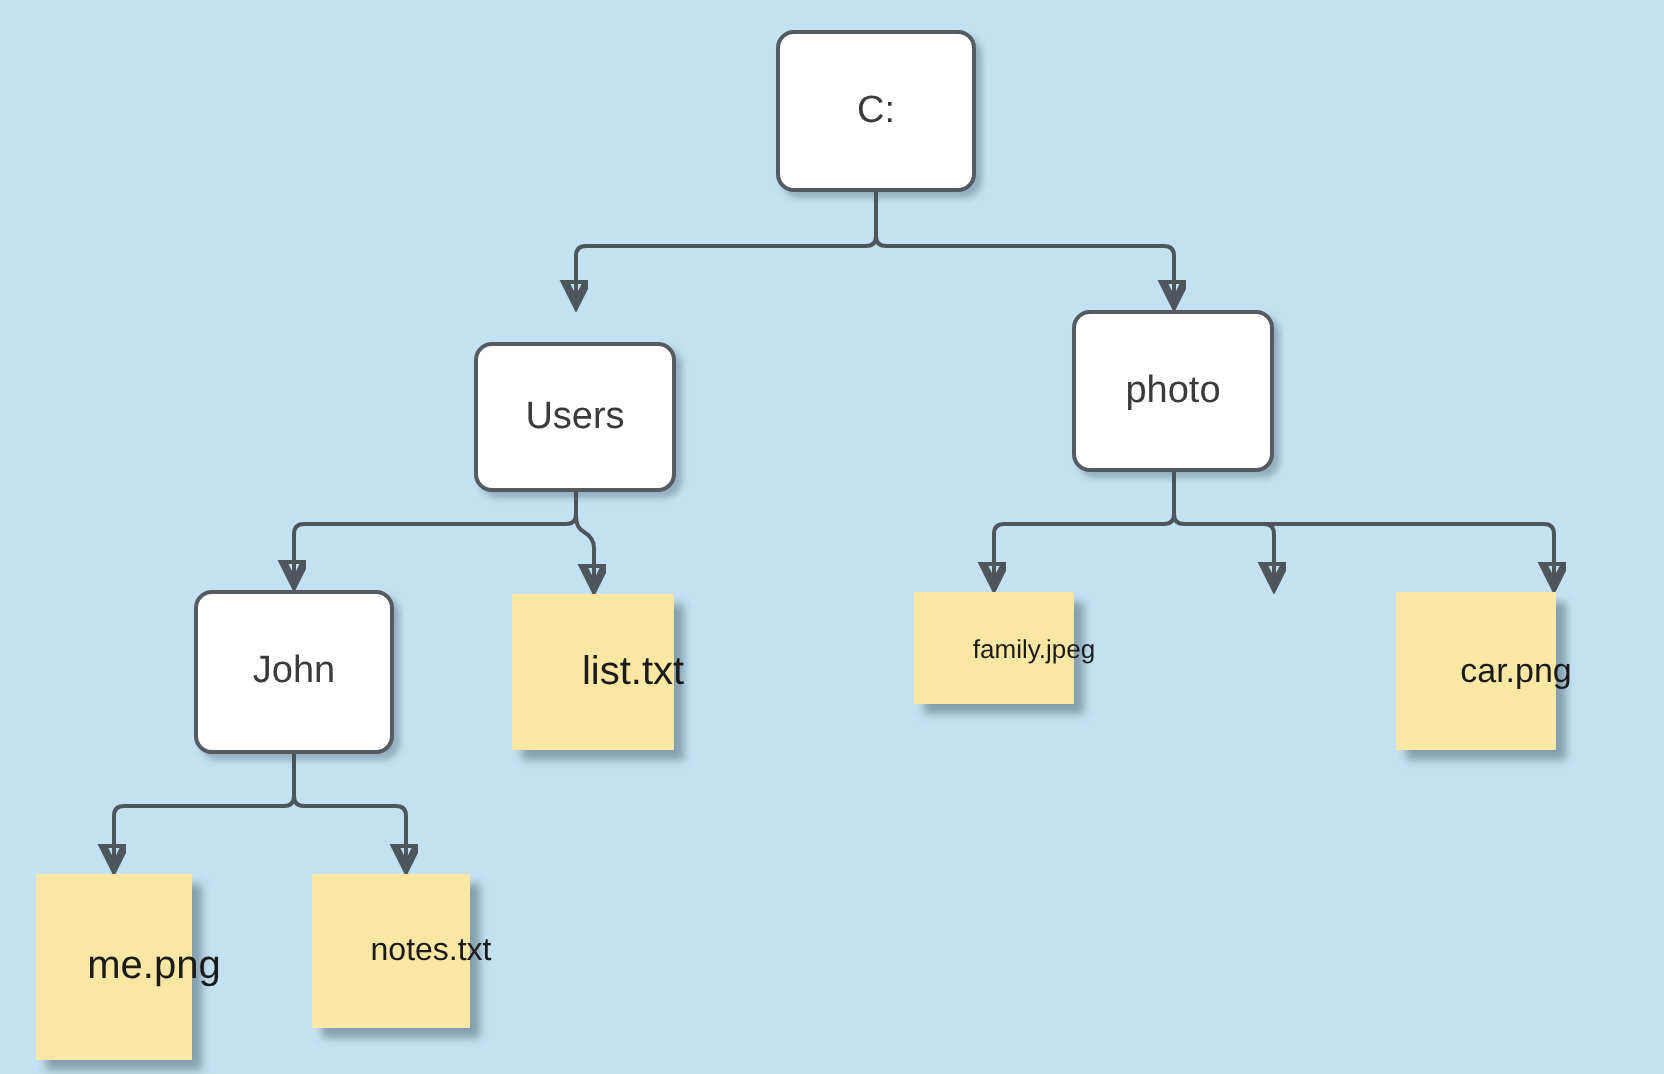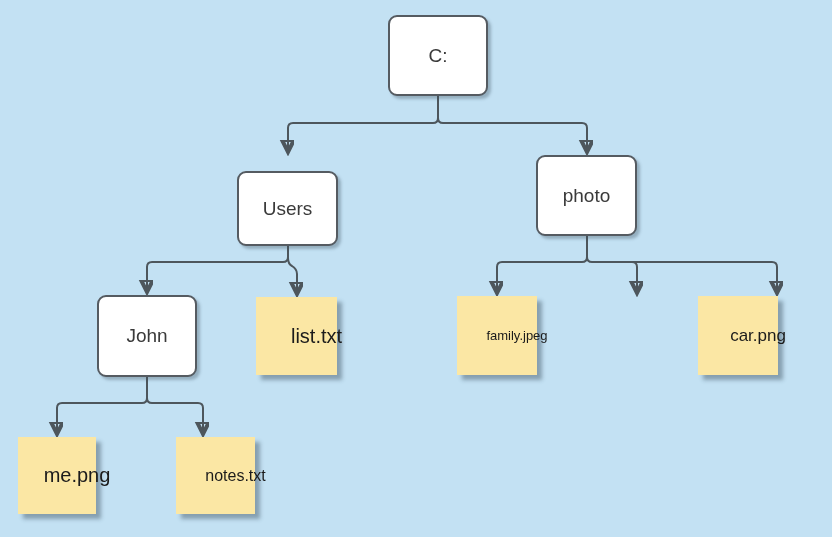--- a/index.html
+++ b/index.html
@@ -47,25 +47,25 @@
     box-shadow: 5px 5px 4px rgba(60, 80, 95, 0.45);
     color: #1b1b1b;
     padding-left: 40px;
   }
   
   .n-c      { left: 388px; top: 15px;  width: 100px; height: 81px; }
   .n-users  { left: 237px; top: 171px; width: 101px; height: 75px; }
   .n-photo  { left: 536px; top: 155px; width: 101px; height: 81px; }
   .n-john   { left: 97px;  top: 295px; width: 100px; height: 82px; }
   .n-list   { left: 256px; top: 297px; width: 81px;  height: 78px; font-size: 20px; }
-  .n-family { left: 457px; top: 296px; width: 80px;  height: 79px; font-size: 13px; }
+  .n-family { left: 457px; top: 296px; width: 80px;  height: 56px; font-size: 13px; }
   .n-mydog  { left: 598px; top: 296px; width: 80px;  height: 79px; font-size: 13px; }
   .n-car    { left: 698px; top: 296px; width: 80px;  height: 79px; font-size: 17px; }
-  .n-me     { left: 18px;  top: 437px; width: 78px;  height: 77px; font-size: 20px; }
-  .n-notes  { left: 156px; top: 437px; width: 79px;  height: 77px; font-size: 16px; margin-left: 20px; }
+  .n-me     { left: 18px;  top: 437px; width: 78px;  height: 93px; font-size: 20px; }
+  .n-notes  { left: 156px; top: 437px; width: 79px;  height: 77px; font-size: 16px; }
 </style>
 </head>
 <body>
 
 <div class="canvas">
 
   <svg class="edges" viewBox="0 0 832 537" xmlns="http://www.w3.org/2000/svg">
     <defs>
       <marker id="arrow" markerWidth="8" markerHeight="8" refX="5.5" refY="3" orient="auto" markerUnits="strokeWidth">
         <path d="M0,0 L6,3 L0,6 Z" fill="#4d565c"></path>

